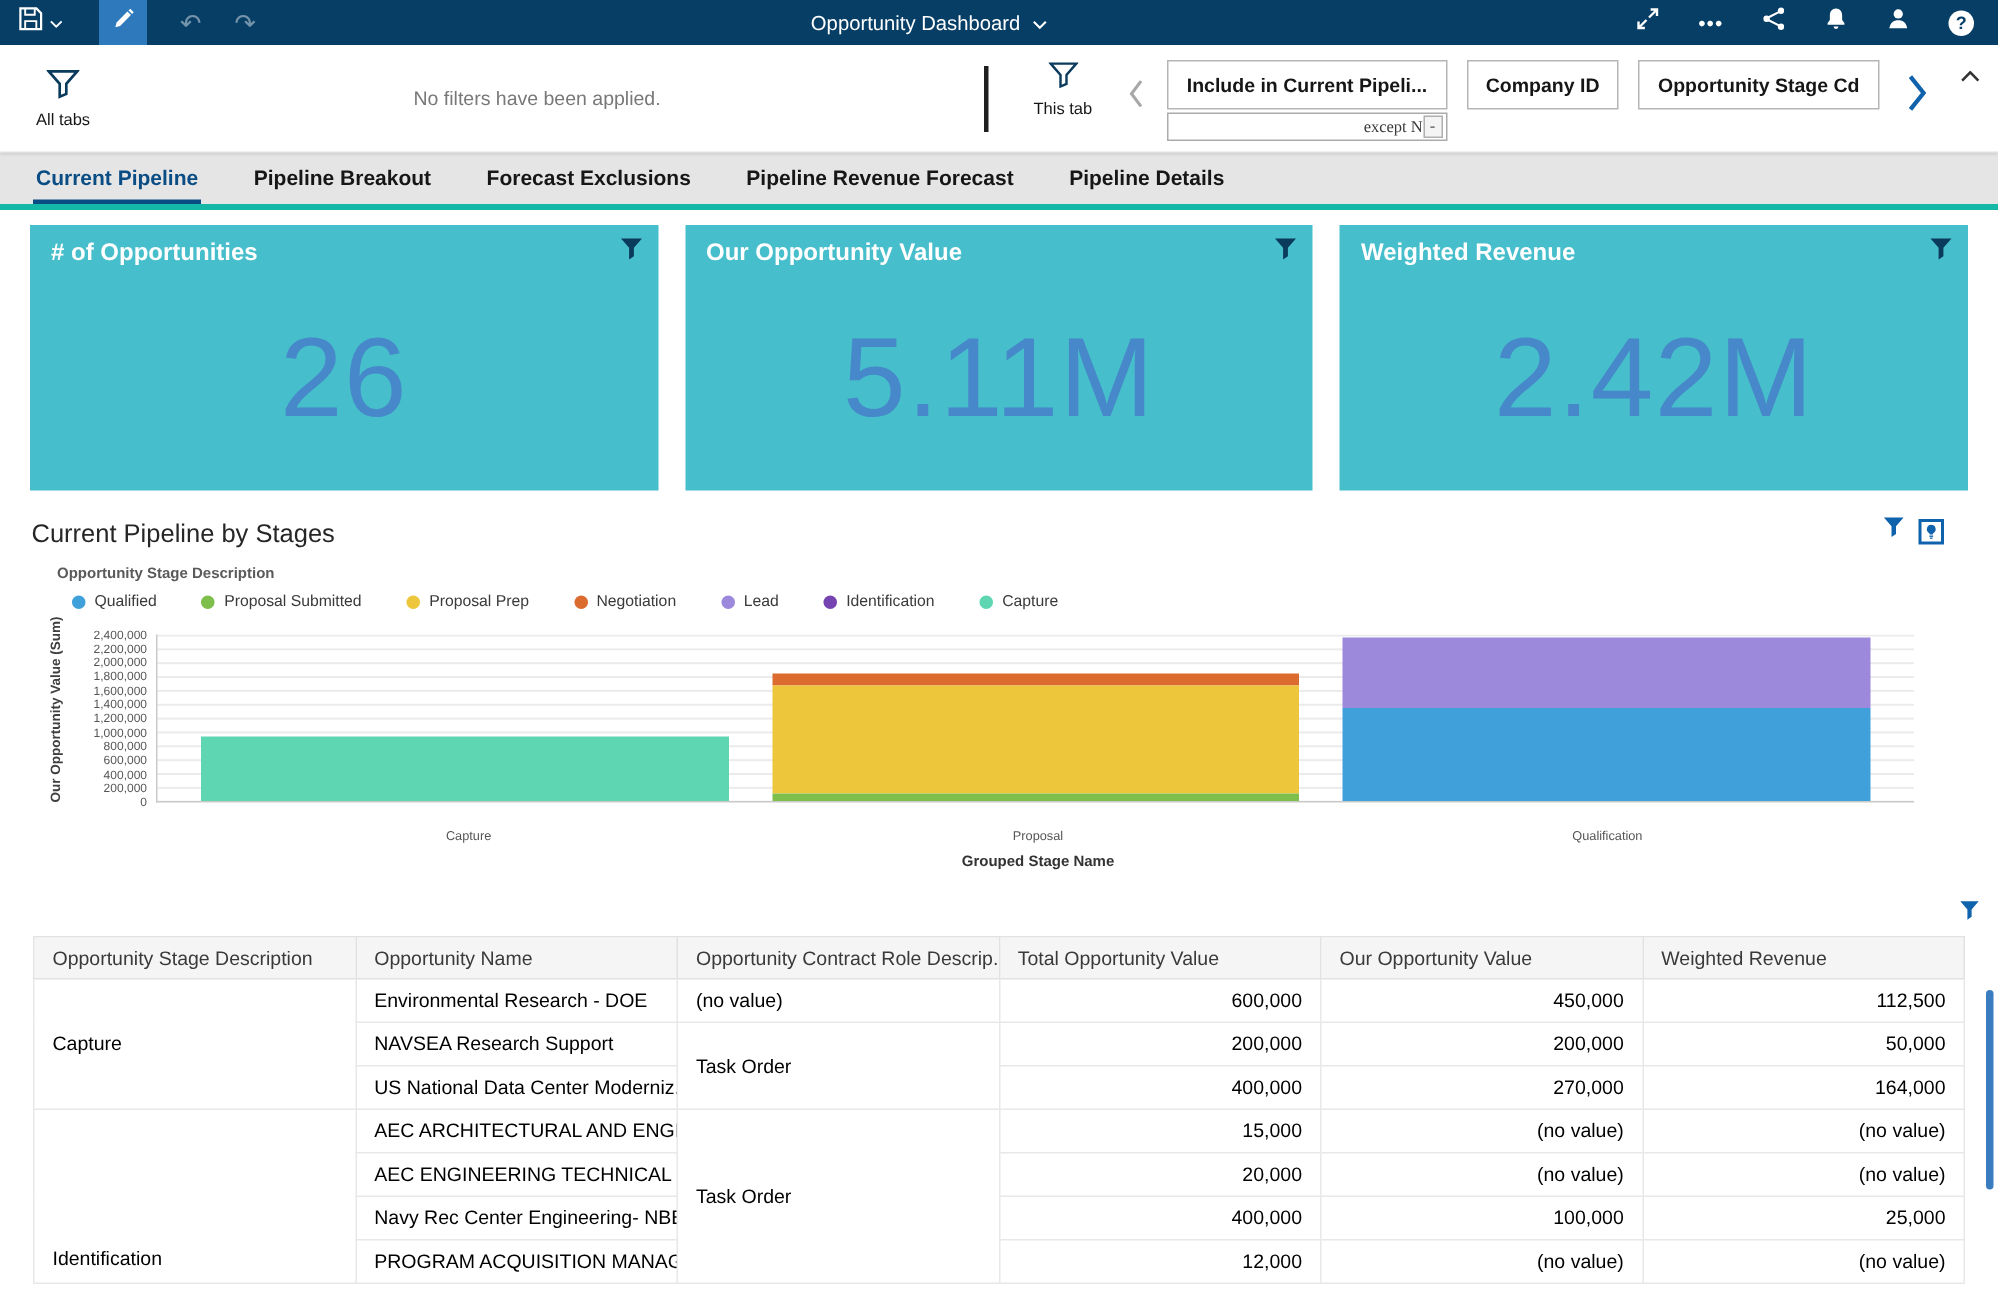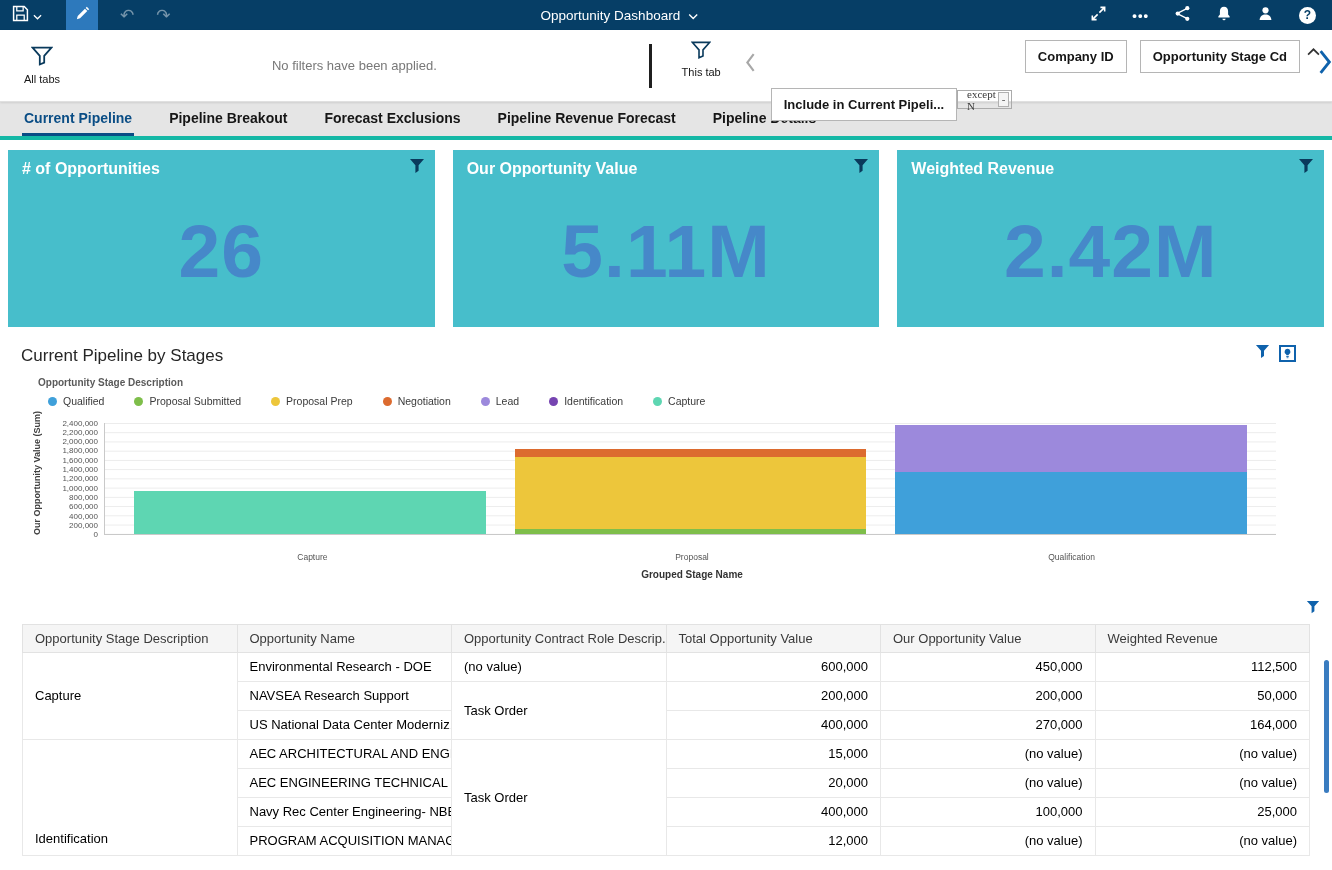--- a/index.html
+++ b/index.html
@@ -23,36 +23,36 @@
   .filter-left { width: 656px; display: flex; align-items: center; }
   .funnel-block { display: flex; flex-direction: column; align-items: center; gap: 3px; margin-left: 24px; cursor: pointer; }
   .funnel-block .lbl { font-size: 11px; color: #161616; white-space: nowrap; }
   .no-filters { flex: 1; text-align: center; font-size: 13px; color: #787878; }
   .panel-divider { width: 3px; height: 44px; background: #1f1f1f; align-self: center; cursor: col-resize; }
   .filter-right { flex: 1; display: flex; align-items: flex-start; padding-top: 10px; position: relative; }
   .filter-right .funnel-block { margin-left: 30px; margin-top: 1px; }
   .chev-left { margin: 13px 0 0 24px; cursor: default; }
   .chips { display: flex; gap: 13px; margin-left: 15px; align-items: flex-start; }
   .chip { border: 1px solid #B5B5B5; background: #fff; padding: 8px 12px; font-size: 13px; font-weight: 700; color: #161616; white-space: nowrap; cursor: pointer; }
-  .chip-stack { display: flex; flex-direction: row; margin-top: 48px; }
+  .chip-stack { display: flex; flex-direction: column; }
   .chip-sub { border: 1px solid #ABABAB; margin-top: 2px; height: 19px; display: flex; align-items: center; justify-content: flex-end; padding: 0 2px 0 9px; font-size: 11px; color: #393939; font-family: Liberation Serif, serif; }
   .stepper { width: 13px; height: 15px; border: 1px solid #B0B0B0; background: #F4F4F4; font-size: 11px; line-height: 12px; text-align: center; color: #525252; cursor: pointer; }
   .chev-right { margin: 10px 0 0 18px; cursor: pointer; }
   .collapse-caret { position: absolute; top: 12px; right: 12px; cursor: pointer; }
 
   
   .tabbar { height: 38px; display: flex; gap: 33px; padding-left: 22px; border-bottom: 4px solid #14b8a6; background: #e5e5e5; }
   .tab { display: flex; align-items: center; font-size: 14px; font-weight: 700; color: #161616; border-bottom: 3px solid transparent; padding: 0 2px; cursor: pointer; white-space: nowrap; }
   .tab.active { color: var(--active-tab, #0A4D85); border-bottom-color: var(--active-tab, #0A4D85); }
 
   
-  .kpi-row { display: flex; gap: 18px; margin: 10px 8px 0; height: 177px; }
+  .kpi-row { display: flex; gap: 18px; margin: 10px 20px 0; height: 177px; }
   .kpi-card { flex: 1; background: var(--kpi-bg, #47BECB); display: flex; flex-direction: column; position: relative; cursor: pointer; }
   .kpi-title { color: #fff; font-size: 16px; font-weight: 700; margin: 10px 0 0 14px; }
-  .kpi-value { flex: 1; display: flex; align-items: center; justify-content: center; font-size: 75px; color: var(--kpi-value, #4688C9); padding-bottom: 4px; letter-spacing: 1px; font-weight: bold; }
+  .kpi-value { flex: 1; display: flex; align-items: center; justify-content: center; font-size: 75px; color: var(--kpi-value, #4688C9); padding-bottom: 4px; letter-spacing: 1px; }
   .kpi-funnel { position: absolute; top: 8px; right: 10px; cursor: pointer; }
 
   
   .chart-card { margin: 10px 20px 0; position: relative; padding-top: 9px; }
   .chart-title { font-size: 17px; color: #262626; margin-left: 1px; }
   .chart-icons { position: absolute; top: 7px; right: 16px; display: flex; gap: 9px; align-items: center; }
   .chart-icons > * { cursor: pointer; }
   .bulb-box { width: 17px; height: 17px; border: 2px solid var(--accent-blue, #0F62AC); display: flex; align-items: center; justify-content: center; background: #fff; }
   .legend-title { font-size: 10px; font-weight: 700; color: #5A5A5A; margin: 11px 0 0 18px; }
   .legend-row { display: flex; gap: 30px; margin: 7px 0 0 28px; }

